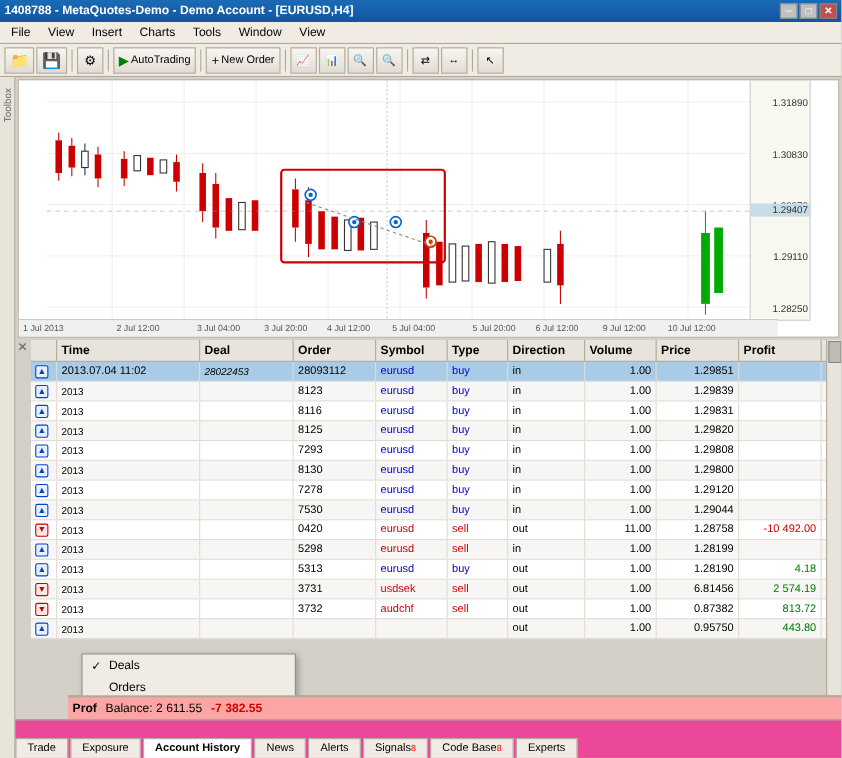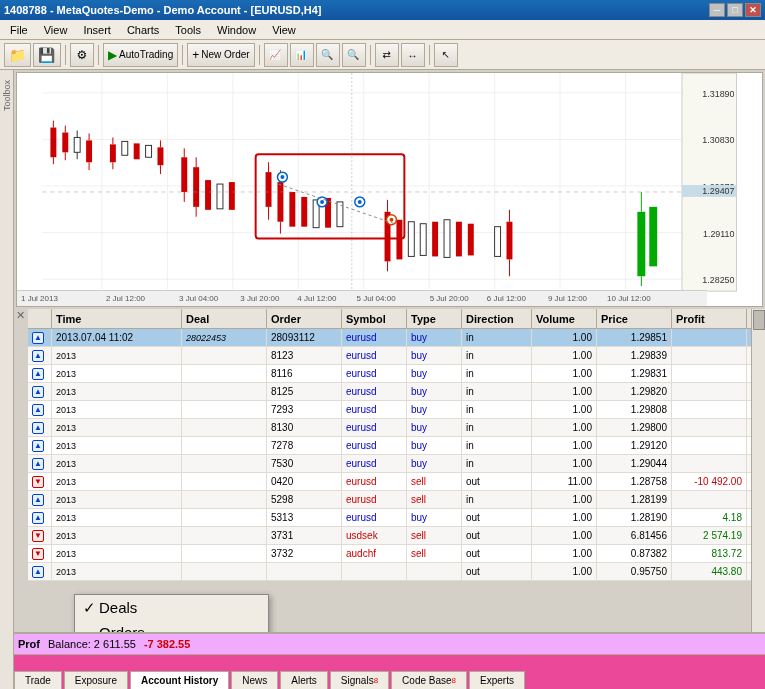--- a/index.html
+++ b/index.html
@@ -121,28 +121,29 @@
       white-space: nowrap;
     }
     .td.buy { color: #0000cc; }
     .td.sell { color: #cc0000; }
     .td.negative { color: #cc0000; }
     .td.positive { color: #007700; }
     .td.right { justify-content: flex-end; }
 
     
     .status-bar {
-      background: #f0abfc;
+      background: #fca5a5;
       height: 22px;
       display: flex;
       align-items: center;
       border-top: 2px solid #b0a898;
       padding: 0 4px;
       font-size: 11px;
       font-weight: bold;
+      margin-left: 48px;
     }
 
     
     .bottom-tabs {
       background: #ec4899;
       height: 35px;
       display: flex;
       align-items: flex-end;
       border-top: 1px solid #b0a898;
     }
@@ -176,21 +177,21 @@
       left: 0;
       top: 300px;
       background: #f0ece4;
       border: 1px solid #888;
       box-shadow: 2px 2px 6px rgba(0,0,0,0.3);
       z-index: 100;
       min-width: 180px;
     }
     .ctx-item {
       padding: 4px 20px 4px 24px;
-      font-size: 15px;
+      font-size: 11px;
       cursor: pointer;
       display: flex;
       align-items: center;
       justify-content: space-between;
       white-space: nowrap;
       position: relative;
     }
     .ctx-item.checked::before { content: '✓'; position: absolute; left: 8px; }
 
     

